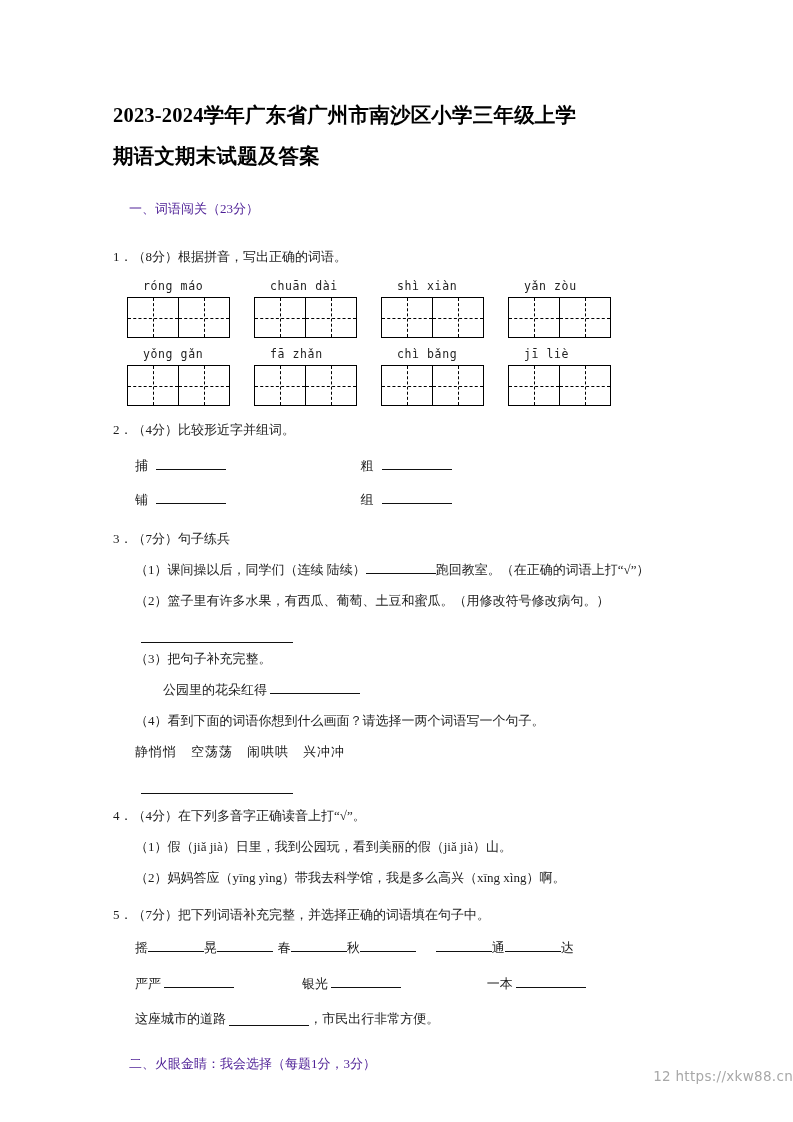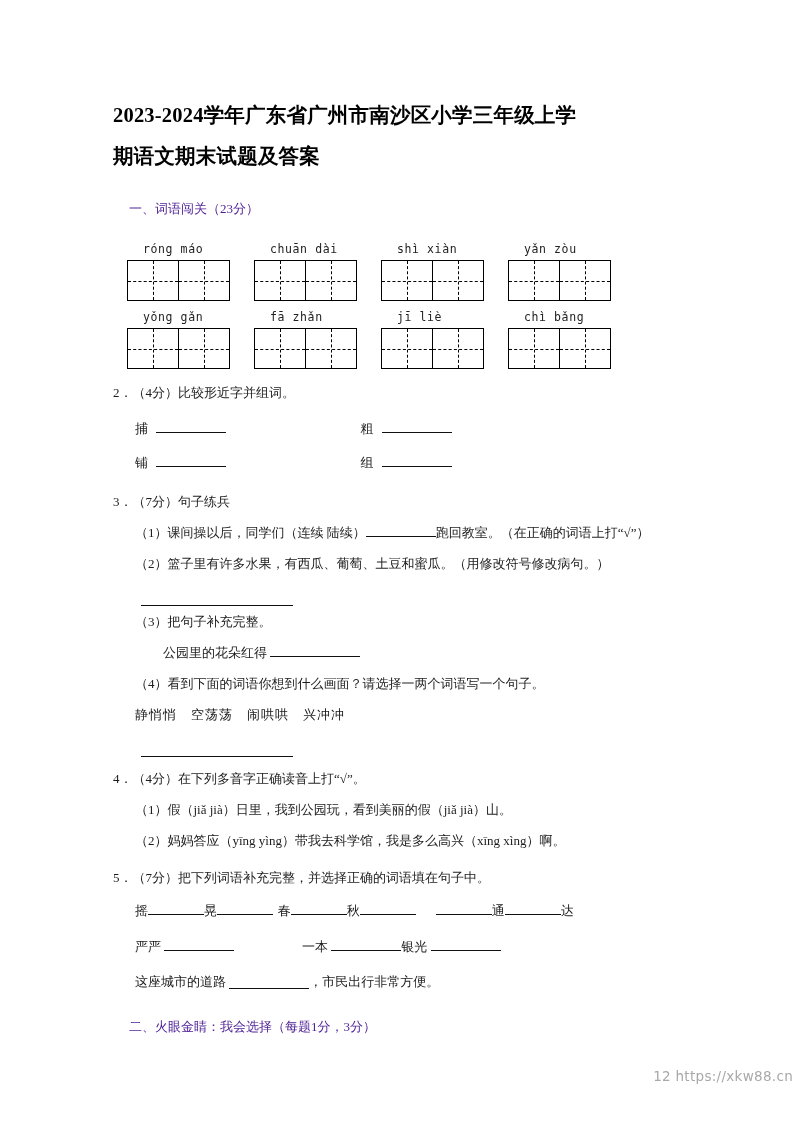--- a/index.html
+++ b/index.html
@@ -197,20 +197,21 @@
 </style>
 </head>
 <body>
 
 <div class="page">
 
   <h1 class="doc-title">2023-2024学年广东省广州市南沙区小学三年级上学期语文期末试题及答案</h1>
 
   <div class="section-heading">一、词语闯关（23分）</div>
 
+  <div class="q-line">1．（8分）根据拼音，写出正确的词语。</div>
 
   <div class="tianzi-block">
 
     <div class="tianzi-row">
       <div class="tianzi-item offset-a">
         <div class="pinyin">róng máo</div>
         <div class="grid-boxes">
           <div class="grid-cell"></div>
           <div class="grid-cell"></div>
         </div>
@@ -247,28 +248,28 @@
         </div>
       </div>
       <div class="tianzi-item offset-b">
         <div class="pinyin">fā zhǎn</div>
         <div class="grid-boxes">
           <div class="grid-cell"></div>
           <div class="grid-cell"></div>
         </div>
       </div>
       <div class="tianzi-item offset-b">
+        <div class="pinyin">chì bǎng</div>
+        <div class="grid-boxes">
+          <div class="grid-cell"></div>
+          <div class="grid-cell"></div>
+        </div>
+      </div>
+      <div class="tianzi-item offset-b">
         <div class="pinyin">jī liè</div>
-        <div class="grid-boxes">
-          <div class="grid-cell"></div>
-          <div class="grid-cell"></div>
-        </div>
-      </div>
-      <div class="tianzi-item offset-b">
-        <div class="pinyin">chì bǎng</div>
         <div class="grid-boxes">
           <div class="grid-cell"></div>
           <div class="grid-cell"></div>
         </div>
       </div>
     </div>
 
   </div>
 
   <div class="q-line">2．（4分）比较形近字并组词。</div>
@@ -348,26 +349,26 @@
         <span>通</span>
         <span class="blank w56"></span>
         <span>达</span>
     </div>
   </div>
 
   <div class="idiom-row">
     <div class="idiom-cell d1">
       <span>严严</span>&nbsp;<span class="blank w70"></span>
     </div>
+    <div class="idiom-cell d2">
+      <span>银光</span>&nbsp;<span class="blank w70"></span>
+    </div>
     <div class="idiom-cell">
       <span>一本</span>&nbsp;<span class="blank w70"></span>
     </div>
-    <div class="idiom-cell d2">
-      <span>银光</span>&nbsp;<span class="blank w70"></span>
-    </div>
   </div>
 
   <div class="sentence-line">
     <span>这座城市的道路</span>&nbsp;<span class="blank w80"></span><span>，市民出行非常方便。</span>
   </div>
 
   <div class="section-heading second">二、火眼金睛：我会选择（每题1分，3分）</div>
 
 </div>
 

